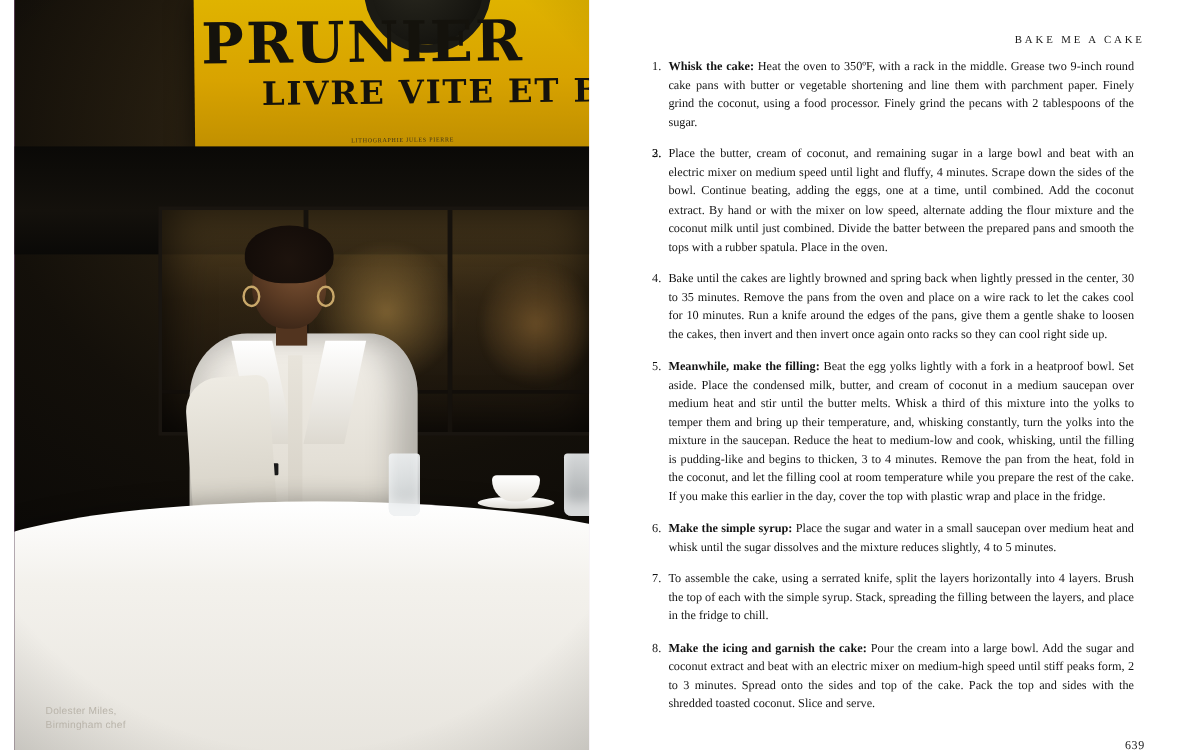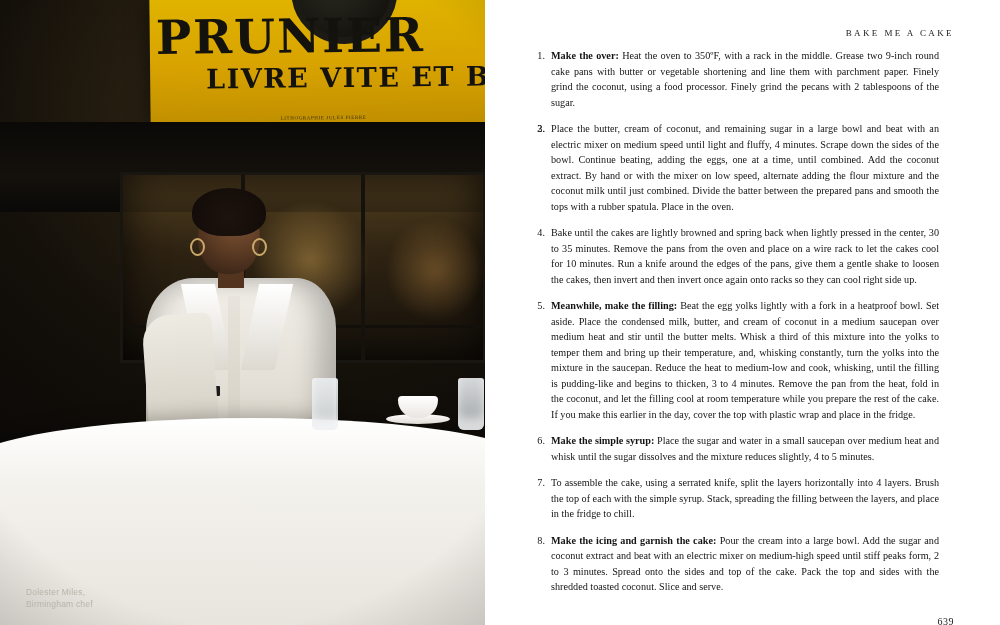--- a/index.html
+++ b/index.html
@@ -20,20 +20,21 @@
     height: 625px;
   }
 
   
   .page-left {
     position: relative;
     width: 500px;
     height: 625px;
     background: #701a75;
     overflow: hidden;
+    margin-left: 12px;
   }
 
   
   .photo {
     position: absolute;
     inset: 0;
     background:
       radial-gradient(120% 80% at 62% 18%, rgba(90,70,35,0.55) 0%, rgba(20,16,10,0.9) 55%, rgba(8,7,6,1) 100%),
       linear-gradient(180deg, #151008 0%, #0d0b07 45%, #090807 100%);
   }
@@ -442,21 +443,21 @@
         <div>Birmingham chef</div>
       </div>
     </div>
   </div>
 
   <div class="page-right">
     <div class="running-head">BAKE ME A CAKE</div>
 
     <ol class="recipe">
       <li class="step">
-        <span class="step-num">1.</span><span class="step-lead">Make the over:</span><span> Heat the oven to 350ºF, with a rack in the middle. Grease two 9-inch round cake pans with butter or vegetable shortening and line them with parchment paper. Finely grind the coconut, using a food processor. Finely grind the pecans with 2 tablespoons of the sugar.</span>
+        <span class="step-num">1.</span><span class="step-lead">Whisk the cake:</span><span> Heat the oven to 350ºF, with a rack in the middle. Grease two 9-inch round cake pans with butter or vegetable shortening and line them with parchment paper. Finely grind the coconut, using a food processor. Finely grind the pecans with 2 tablespoons of the sugar.</span>
       </li>
       <li class="step">
         <span class="step-num">2.</span><span class="step-lead"></span>
       </li>
       <li class="step">
         <span class="step-num">3.</span><span class="step-lead"></span><span>Place the butter, cream of coconut, and remaining sugar in a large bowl and beat with an electric mixer on medium speed until light and fluffy, 4 minutes. Scrape down the sides of the bowl. Continue beating, adding the eggs, one at a time, until combined. Add the coconut extract. By hand or with the mixer on low speed, alternate adding the flour mixture and the coconut milk until just combined. Divide the batter between the prepared pans and smooth the tops with a rubber spatula. Place in the oven.</span>
       </li>
       <li class="step">
         <span class="step-num">4.</span><span class="step-lead"></span><span>Bake until the cakes are lightly browned and spring back when lightly pressed in the center, 30 to 35 minutes. Remove the pans from the oven and place on a wire rack to let the cakes cool for 10 minutes. Run a knife around the edges of the pans, give them a gentle shake to loosen the cakes, then invert and then invert once again onto racks so they can cool right side up.</span>
       </li>

